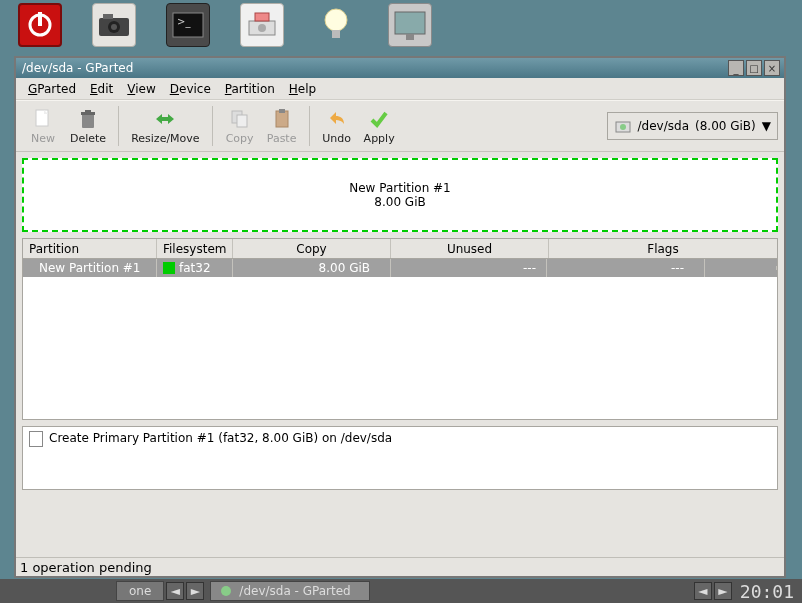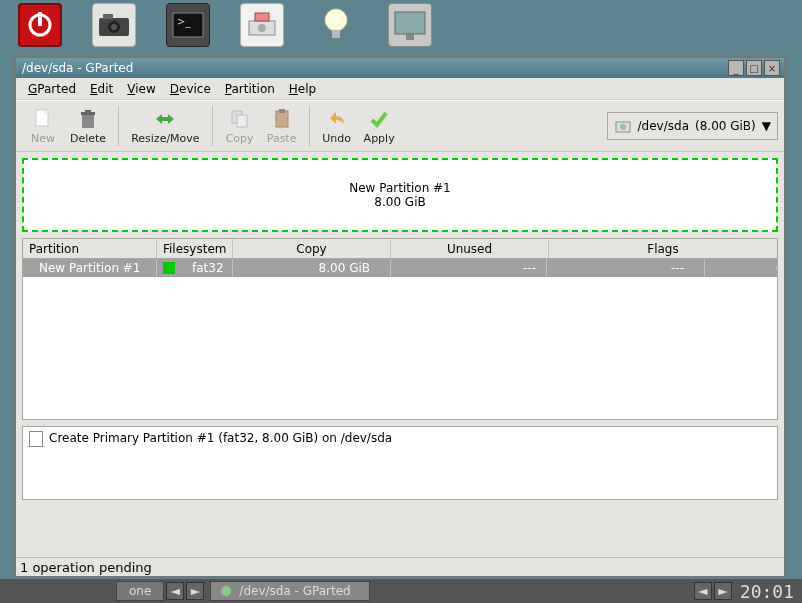--- a/index.html
+++ b/index.html
@@ -144,30 +144,30 @@
 .th.flags { flex: 1; justify-content: center; border-right: none; }
 .table-row {
   display: flex;
   height: 18px;
   background: #a0a0a0;
   color: #fff;
   font-size: 12px;
   align-items: center;
 }
 .td.part { width: 134px; padding-left: 16px; }
-.td.fs { width: 76px; gap: 17px; }
+.td.fs { width: 76px; gap: 4px; }
 .td.size { width: 158px; justify-content: flex-end; padding-right: 20px; }
 .td.used { width: 156px; justify-content: flex-end; padding-right: 10px; }
 .td.unused { width: 158px; justify-content: flex-end; padding-right: 20px; }
 .td.flags { flex: 1; }
 .fs-swatch { width: 12px; height: 12px; background: #0c0; display: inline-block; }
 .ops-wrap {
   margin: 6px;
   border: 1px solid #a8a6a0;
-  height: 74px;
+  height: 64px;
   background: #fff;
   padding: 4px 6px;
   font-size: 12px;
   display: flex;
   align-items: flex-start;
   gap: 6px;
 }
 .ops-icon { width: 14px; height: 16px; border: 1px solid #888; background: #fff; }
 .statusbar {
   position: absolute;

